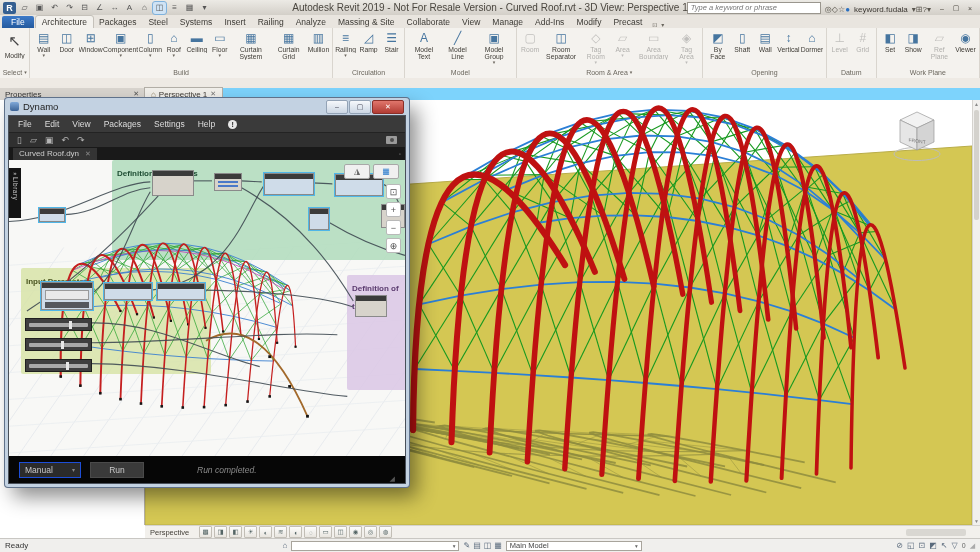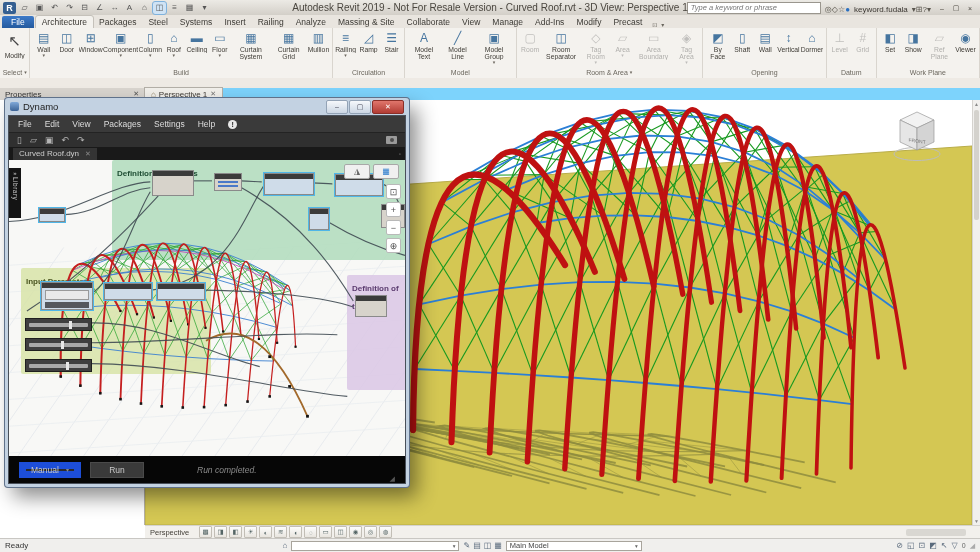--- a/index.html
+++ b/index.html
@@ -153,21 +153,21 @@
   #prevtoggles{position:absolute;right:6px;top:4px;display:flex;gap:3px;z-index:8}
   .ptbtn{width:24px;height:13px;background:#f0f0f0;border:1px solid #a8a8a8;border-radius:2px;
     font-size:8px;color:#666;display:flex;align-items:center;justify-content:center}
   .ptbtn.blue{color:#2277cc}
   #dynlib{position:absolute;left:0;top:8px;width:12px;height:50px;background:#141414;color:#cfcfcf;
     z-index:8;display:flex;flex-direction:column;align-items:center;padding-top:2px;box-sizing:border-box}
   #dynlib .ar{font-size:6px;line-height:6px}
   #dynlib .vt{writing-mode:vertical-rl;font-size:6.5px;letter-spacing:.5px;margin-top:1px}
 
   #dynbottom{height:27px;background:#060606;display:flex;align-items:center;gap:9px;padding:0 10px}
-  #runmode{width:62px;height:16px;background:#2b2b2b;border:7px solid #1d4ed8;color:#c9c9c9;
+  #runmode{width:62px;height:16px;background:#2b2b2b;border:1px solid #1d4ed8;color:#c9c9c9;
     font-size:8.5px;display:flex;align-items:center;padding:0 5px;box-sizing:border-box}
   #runmode .car{margin-left:auto;font-size:6px;color:#888}
   #runbtn{width:54px;height:16px;background:#3a3a3a;border:1px solid #4a4a4a;color:#c9c9c9;
     font-size:8.5px;display:flex;align-items:center;justify-content:center;box-sizing:border-box}
   #runstatus{margin-left:44px;font-size:8.5px;font-style:italic;color:#8a8a8a}
   #dyngrip{margin-left:auto;font-size:7px;color:#555;align-self:flex-end}
 </style>
 </head>
 <body>
 

